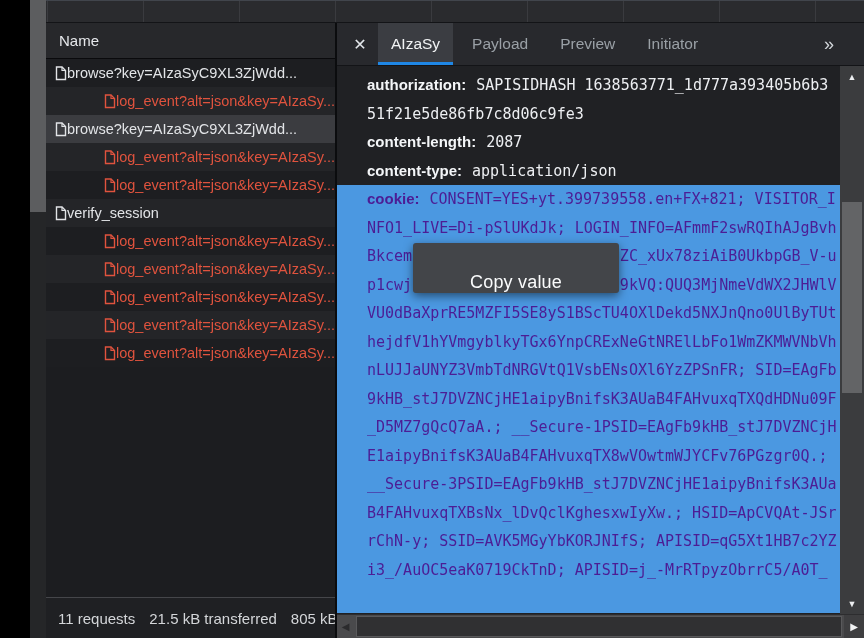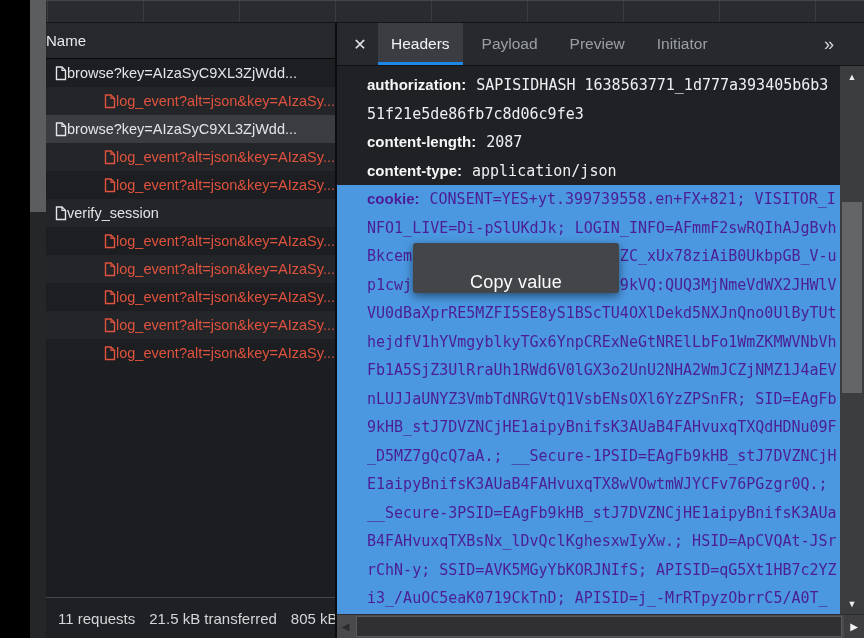--- a/index.html
+++ b/index.html
@@ -17,21 +17,21 @@
     display:flex;flex-direction:column;background:#202124;}
   .overview{height:21px;flex:0 0 21px;background:#2a2b2e;
     border-top:1px solid #41454c;border-bottom:1px solid #131417;
     background-image:repeating-linear-gradient(to right,#3a3b3f 0 1px,transparent 1px 96px);
     background-position:1px 0;}
   .main{flex:1;display:flex;min-height:0;}
 
   
   .net-pane{width:289px;flex:0 0 289px;display:flex;flex-direction:column;
     background:#1c1d20;border-right:2px solid #0b0c0e;}
-  .col-header{height:35px;flex:0 0 35px;line-height:35px;
+  .col-header{height:35px;flex:0 0 35px;line-height:35px;padding-left:13px;
     font-size:15px;color:#e6e8eb;background:#27282b;border-bottom:1px solid #0a0a0c;}
   .req-list{flex:1;min-height:0;overflow:hidden;}
   .req-row{height:28px;display:flex;align-items:center;padding-left:9px;
     font-size:14.5px;color:#e2e4e7;background:#1d1e21;white-space:nowrap;overflow:hidden;}
   .req-row:nth-child(even){background:#242528;}
   .req-row.selected{background:#3b3c40;}
   .req-row.error{color:#e0533e;justify-content:flex-end;}
   .file-icon{flex:0 0 auto;display:flex;}
   .summary-bar{height:40px;flex:0 0 40px;border-top:1px solid #45464a;background:#1f2023;
     display:flex;align-items:center;gap:14px;padding-left:12px;font-size:15px;
@@ -210,21 +210,21 @@
         <span>805 kB</span>
       </div>
     </div>
 
     <div class="detail-pane">
       <div class="tab-bar">
         <span class="close-btn">✕</span>
         <div style="display:flex;align-items:stretch;">
 
             <div class="tab active">
-              <span>Headers</span>
+              <span>AIzaSy</span>
             </div>
 
             <div class="tab">
               <span>Payload</span>
             </div>
 
             <div class="tab">
               <span>Preview</span>
             </div>
 
@@ -255,21 +255,20 @@
               <div class="hline"><span class="hname"></span><span class="hval">NFO1_LIVE=Di-pSlUKdJk; LOGIN_INFO=AFmmF2swRQIhAJgBvh</span></div>
 
               <div class="hline"><span class="hname"></span><span class="hval">Bkcem                       ZC_xUx78ziAiB0UkbpGB_V-u</span></div>
 
               <div class="hline"><span class="hname"></span><span class="hval">p1cwj                       9kVQ:QUQ3MjNmeVdWX2JHWlV</span></div>
 
               <div class="hline"><span class="hname"></span><span class="hval">VU0dBaXprRE5MZFI5SE8yS1BScTU4OXlDekd5NXJnQno0UlByTUt</span></div>
 
               <div class="hline"><span class="hname"></span><span class="hval">hejdfV1hYVmgyblkyTGx6YnpCRExNeGtNRElLbFo1WmZKMWVNbVh</span></div>
 
-              <div class="hline"><span class="hname"></span><span class="hval">Fb1A5SjZ3UlRraUh1RWd6V0lGX3o2UnU2NHA2WmJCZjNMZ1J4aEV</span></div>
 
               <div class="hline"><span class="hname"></span><span class="hval">nLUJJaUNYZ3VmbTdNRGVtQ1VsbENsOXl6YzZPSnFR; SID=EAgFb</span></div>
 
               <div class="hline"><span class="hname"></span><span class="hval">9kHB_stJ7DVZNCjHE1aipyBnifsK3AUaB4FAHvuxqTXQdHDNu09F</span></div>
 
               <div class="hline"><span class="hname"></span><span class="hval">_D5MZ7gQcQ7aA.; __Secure-1PSID=EAgFb9kHB_stJ7DVZNCjH</span></div>
 
               <div class="hline"><span class="hname"></span><span class="hval">E1aipyBnifsK3AUaB4FAHvuxqTX8wVOwtmWJYCFv76PGzgr0Q.;</span></div>
 
               <div class="hline"><span class="hname"></span><span class="hval">__Secure-3PSID=EAgFb9kHB_stJ7DVZNCjHE1aipyBnifsK3AUa</span></div>

